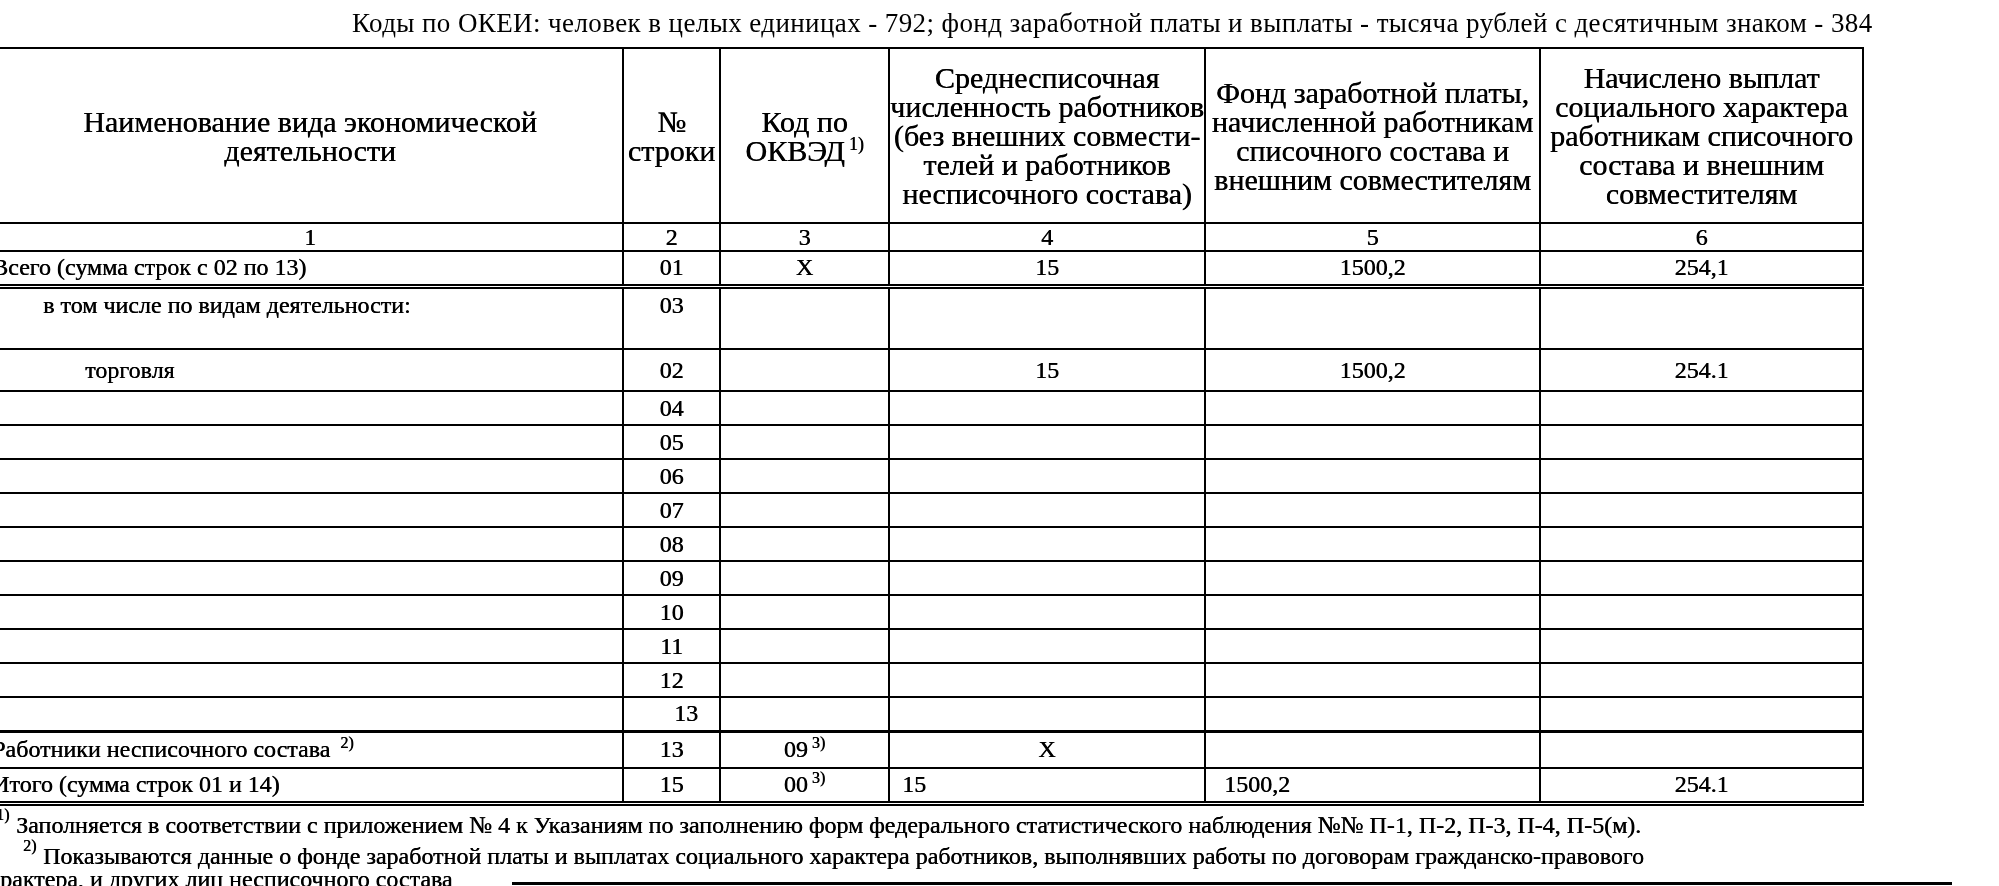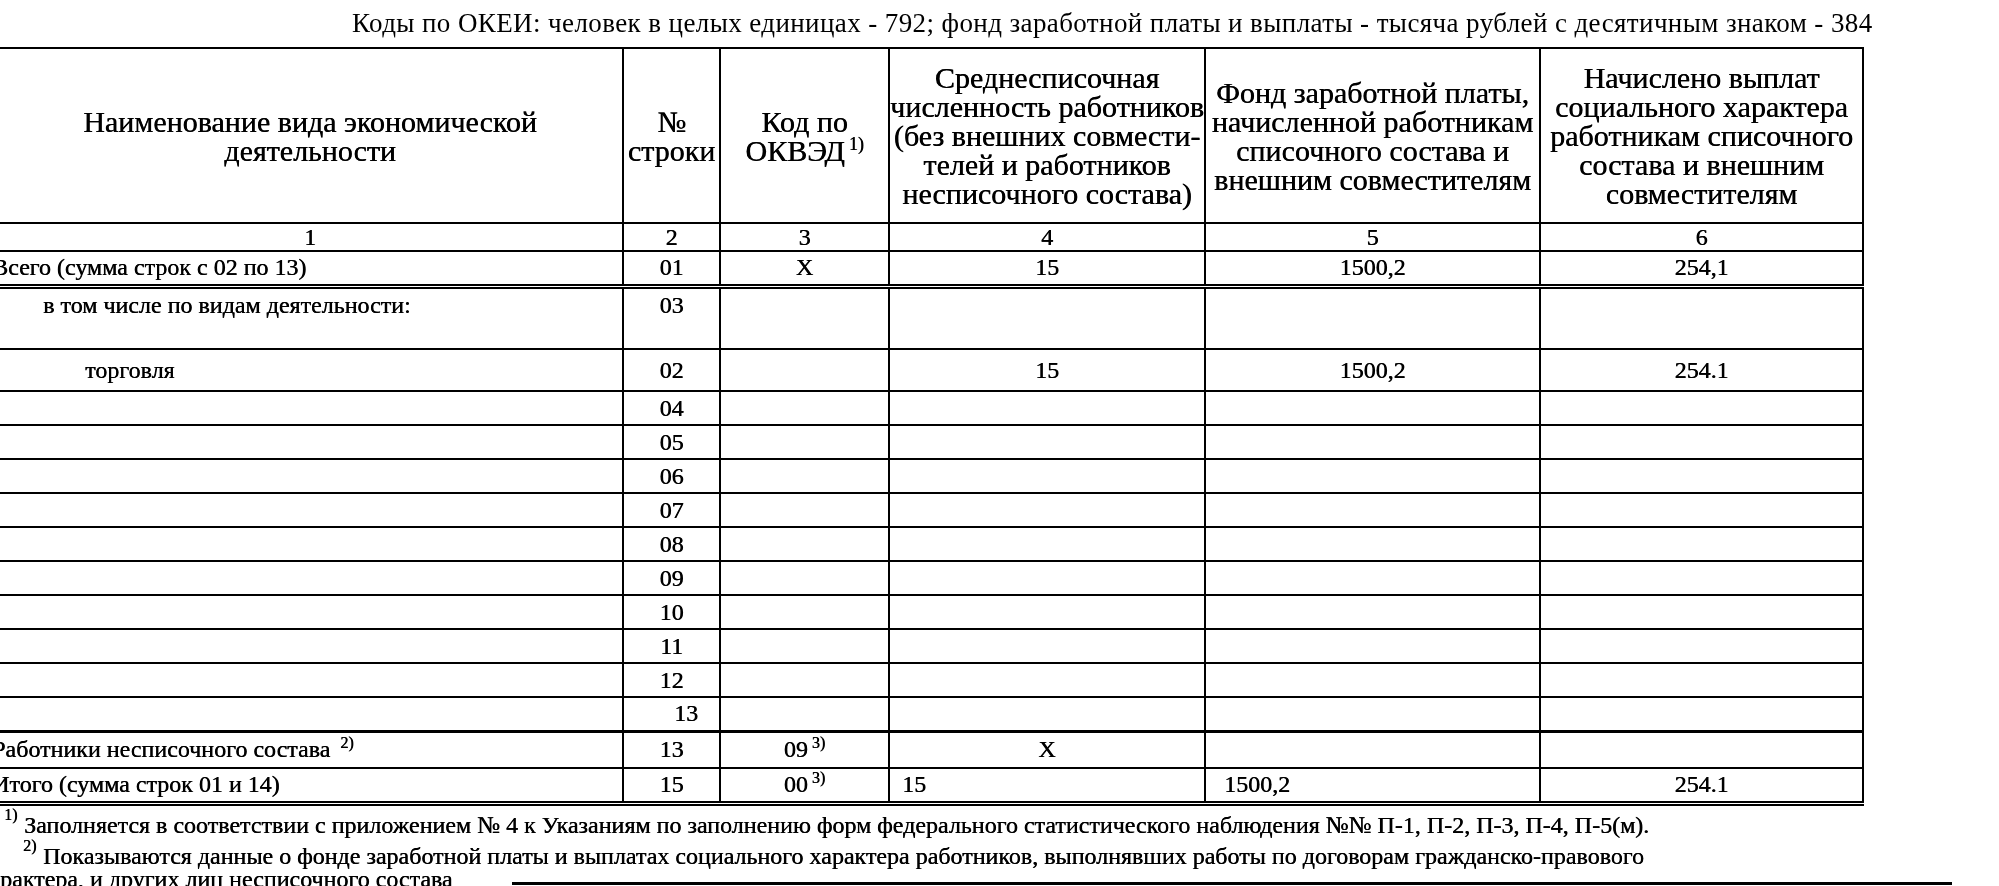--- a/index.html
+++ b/index.html
@@ -53,21 +53,21 @@
   #rows tr:nth-child(2) td{vertical-align:top;padding-top:3px;}
   #rows tr:nth-child(2) td.label{padding-left:45px;}
   #rows tr:nth-child(3) td.label{padding-left:87px;}
   #rows tr:nth-child(15) td.c4{text-align:left;padding-left:12px;}
   #rows tr:nth-child(15) td.c5{text-align:left;padding-left:18px;}
   sup{font-size:16px;vertical-align:super;line-height:0;margin-left:4px;}
   tr.hdr sup{font-size:18px;}
 
   
   .fn{position:absolute;font-size:24px;white-space:nowrap;}
-  #fn1{left:24px;top:812px;}
+  #fn1{left:16px;top:812px;}
   #fn2{left:8px;top:843px;margin-left:35px;}
   #fn3{left:0px;top:866px;}
   .fn-marker{position:absolute;left:-20px;top:-6px;font-size:16px;}
   #blank-fill-line{
     position:absolute;left:512px;top:882px;width:1440px;height:3px;
     background:#000;
   }
 </style>
 </head>
 <body>

